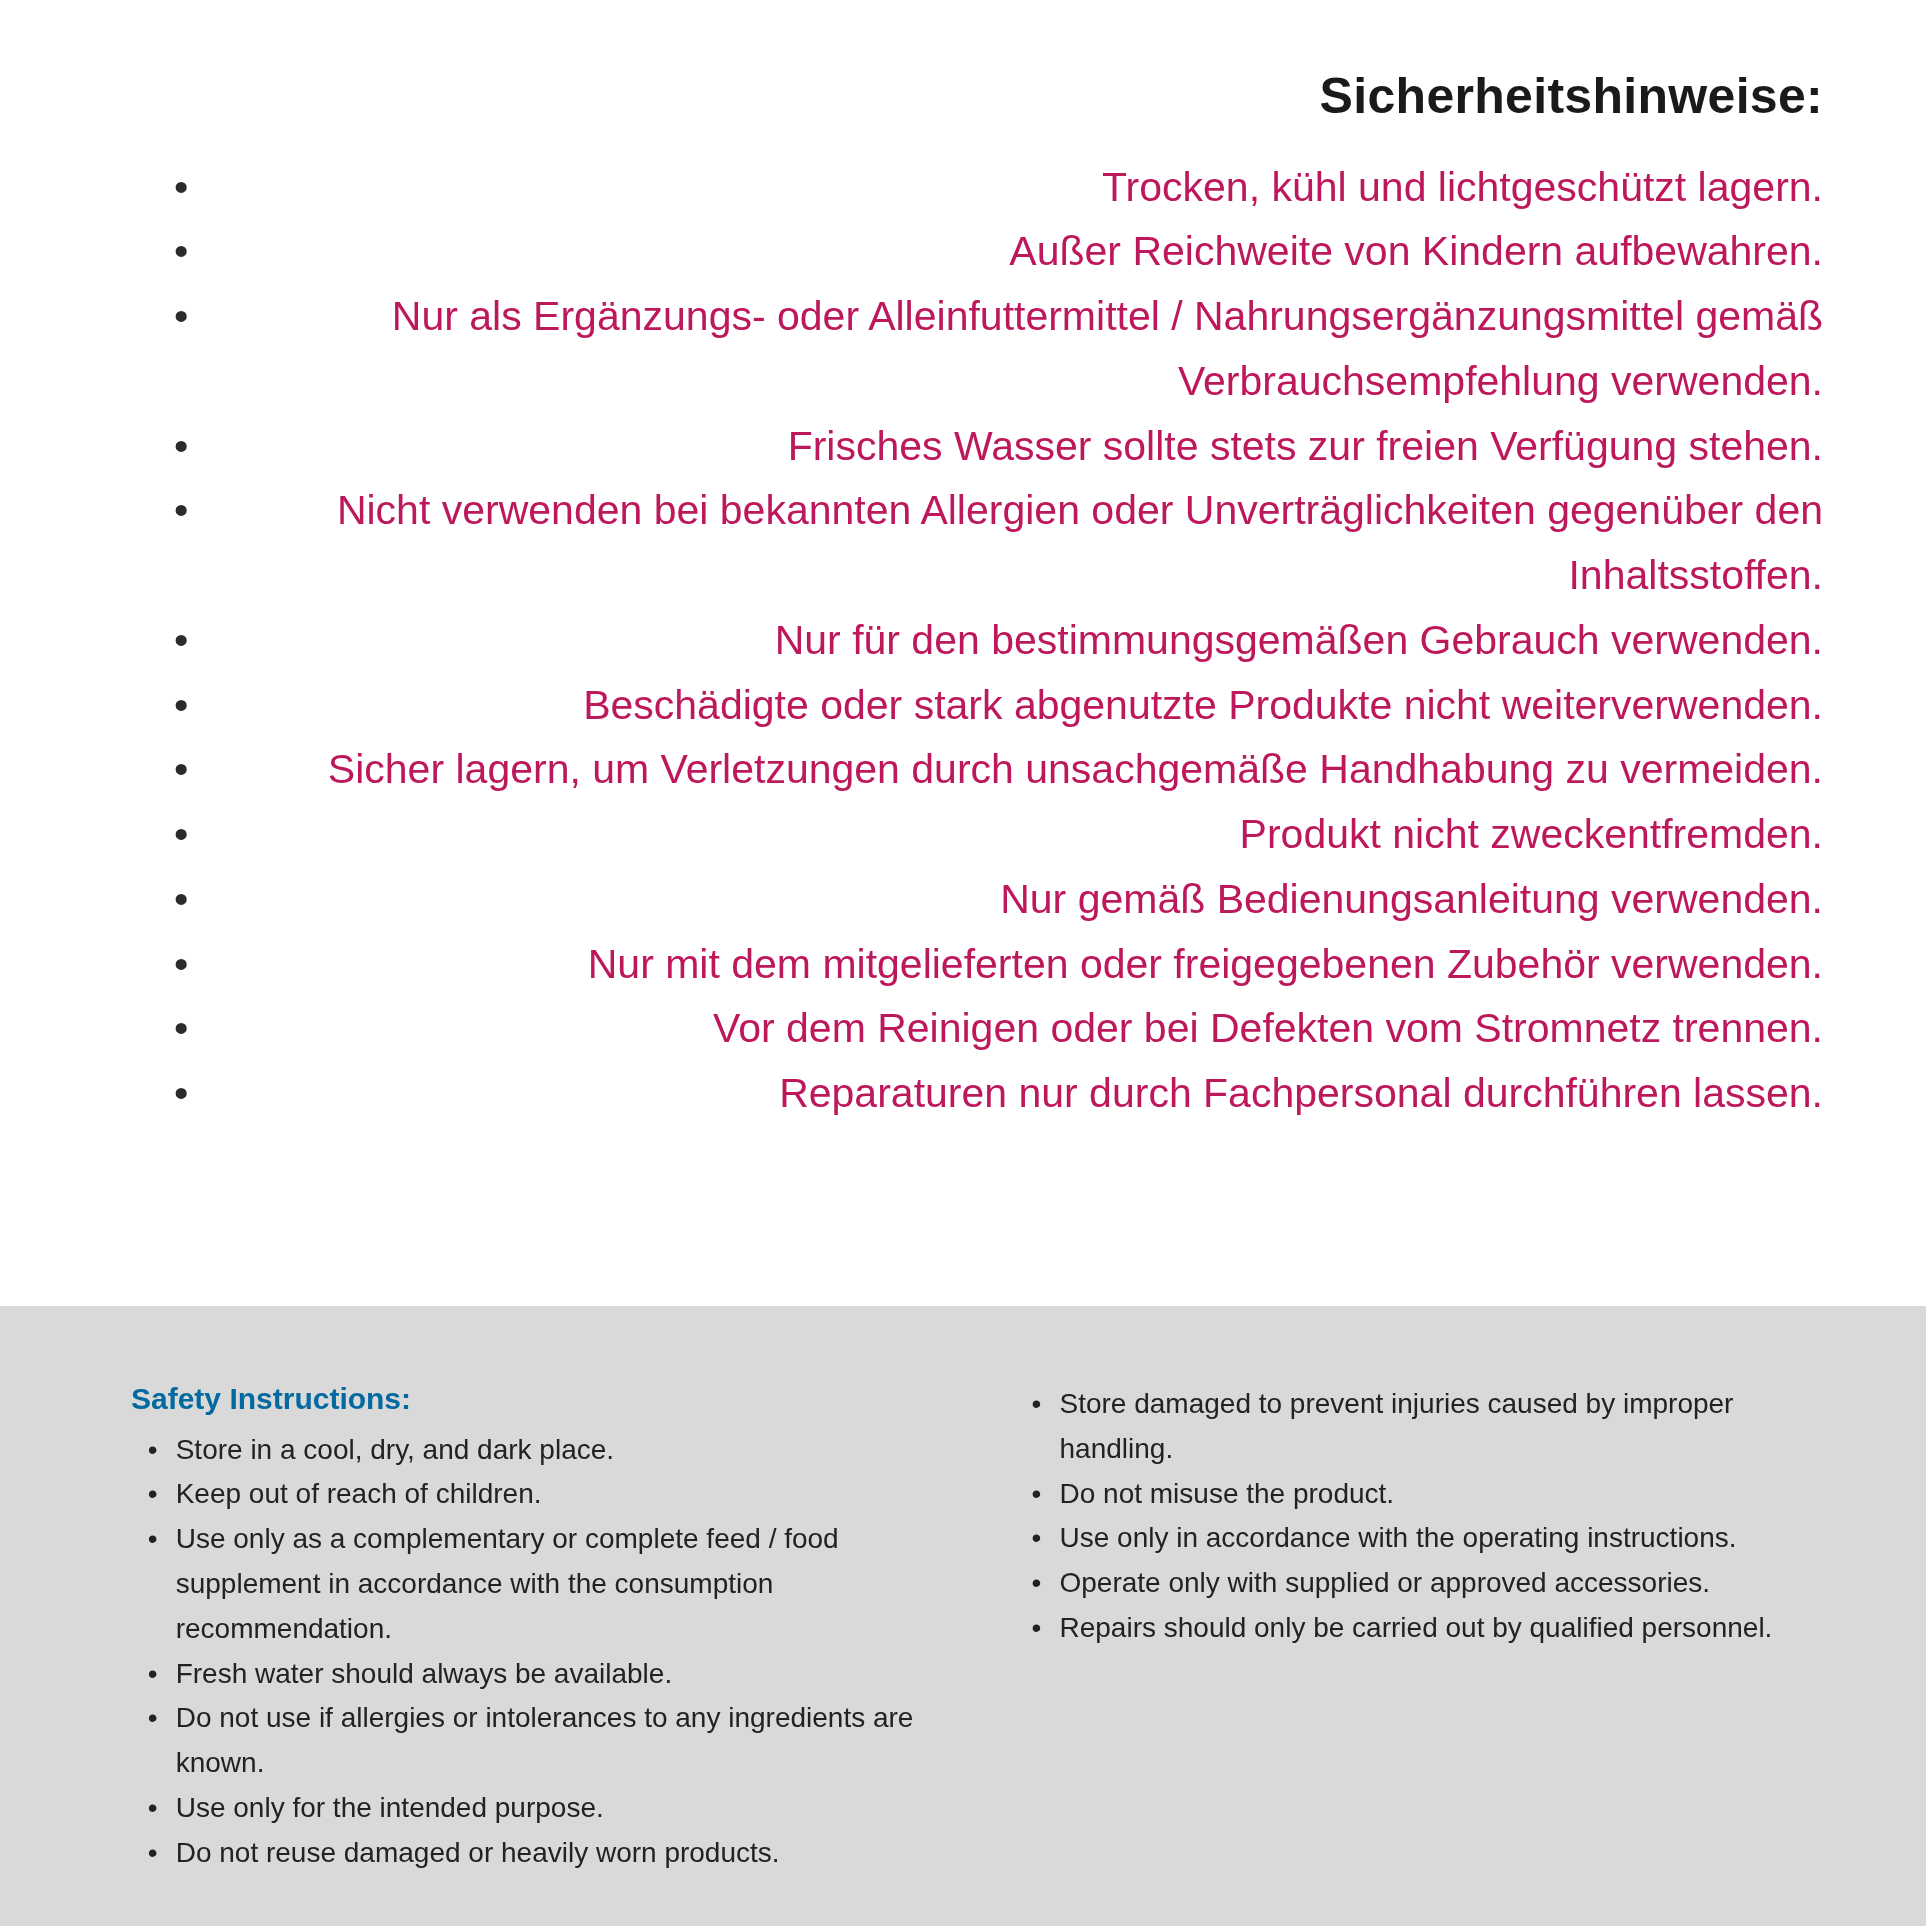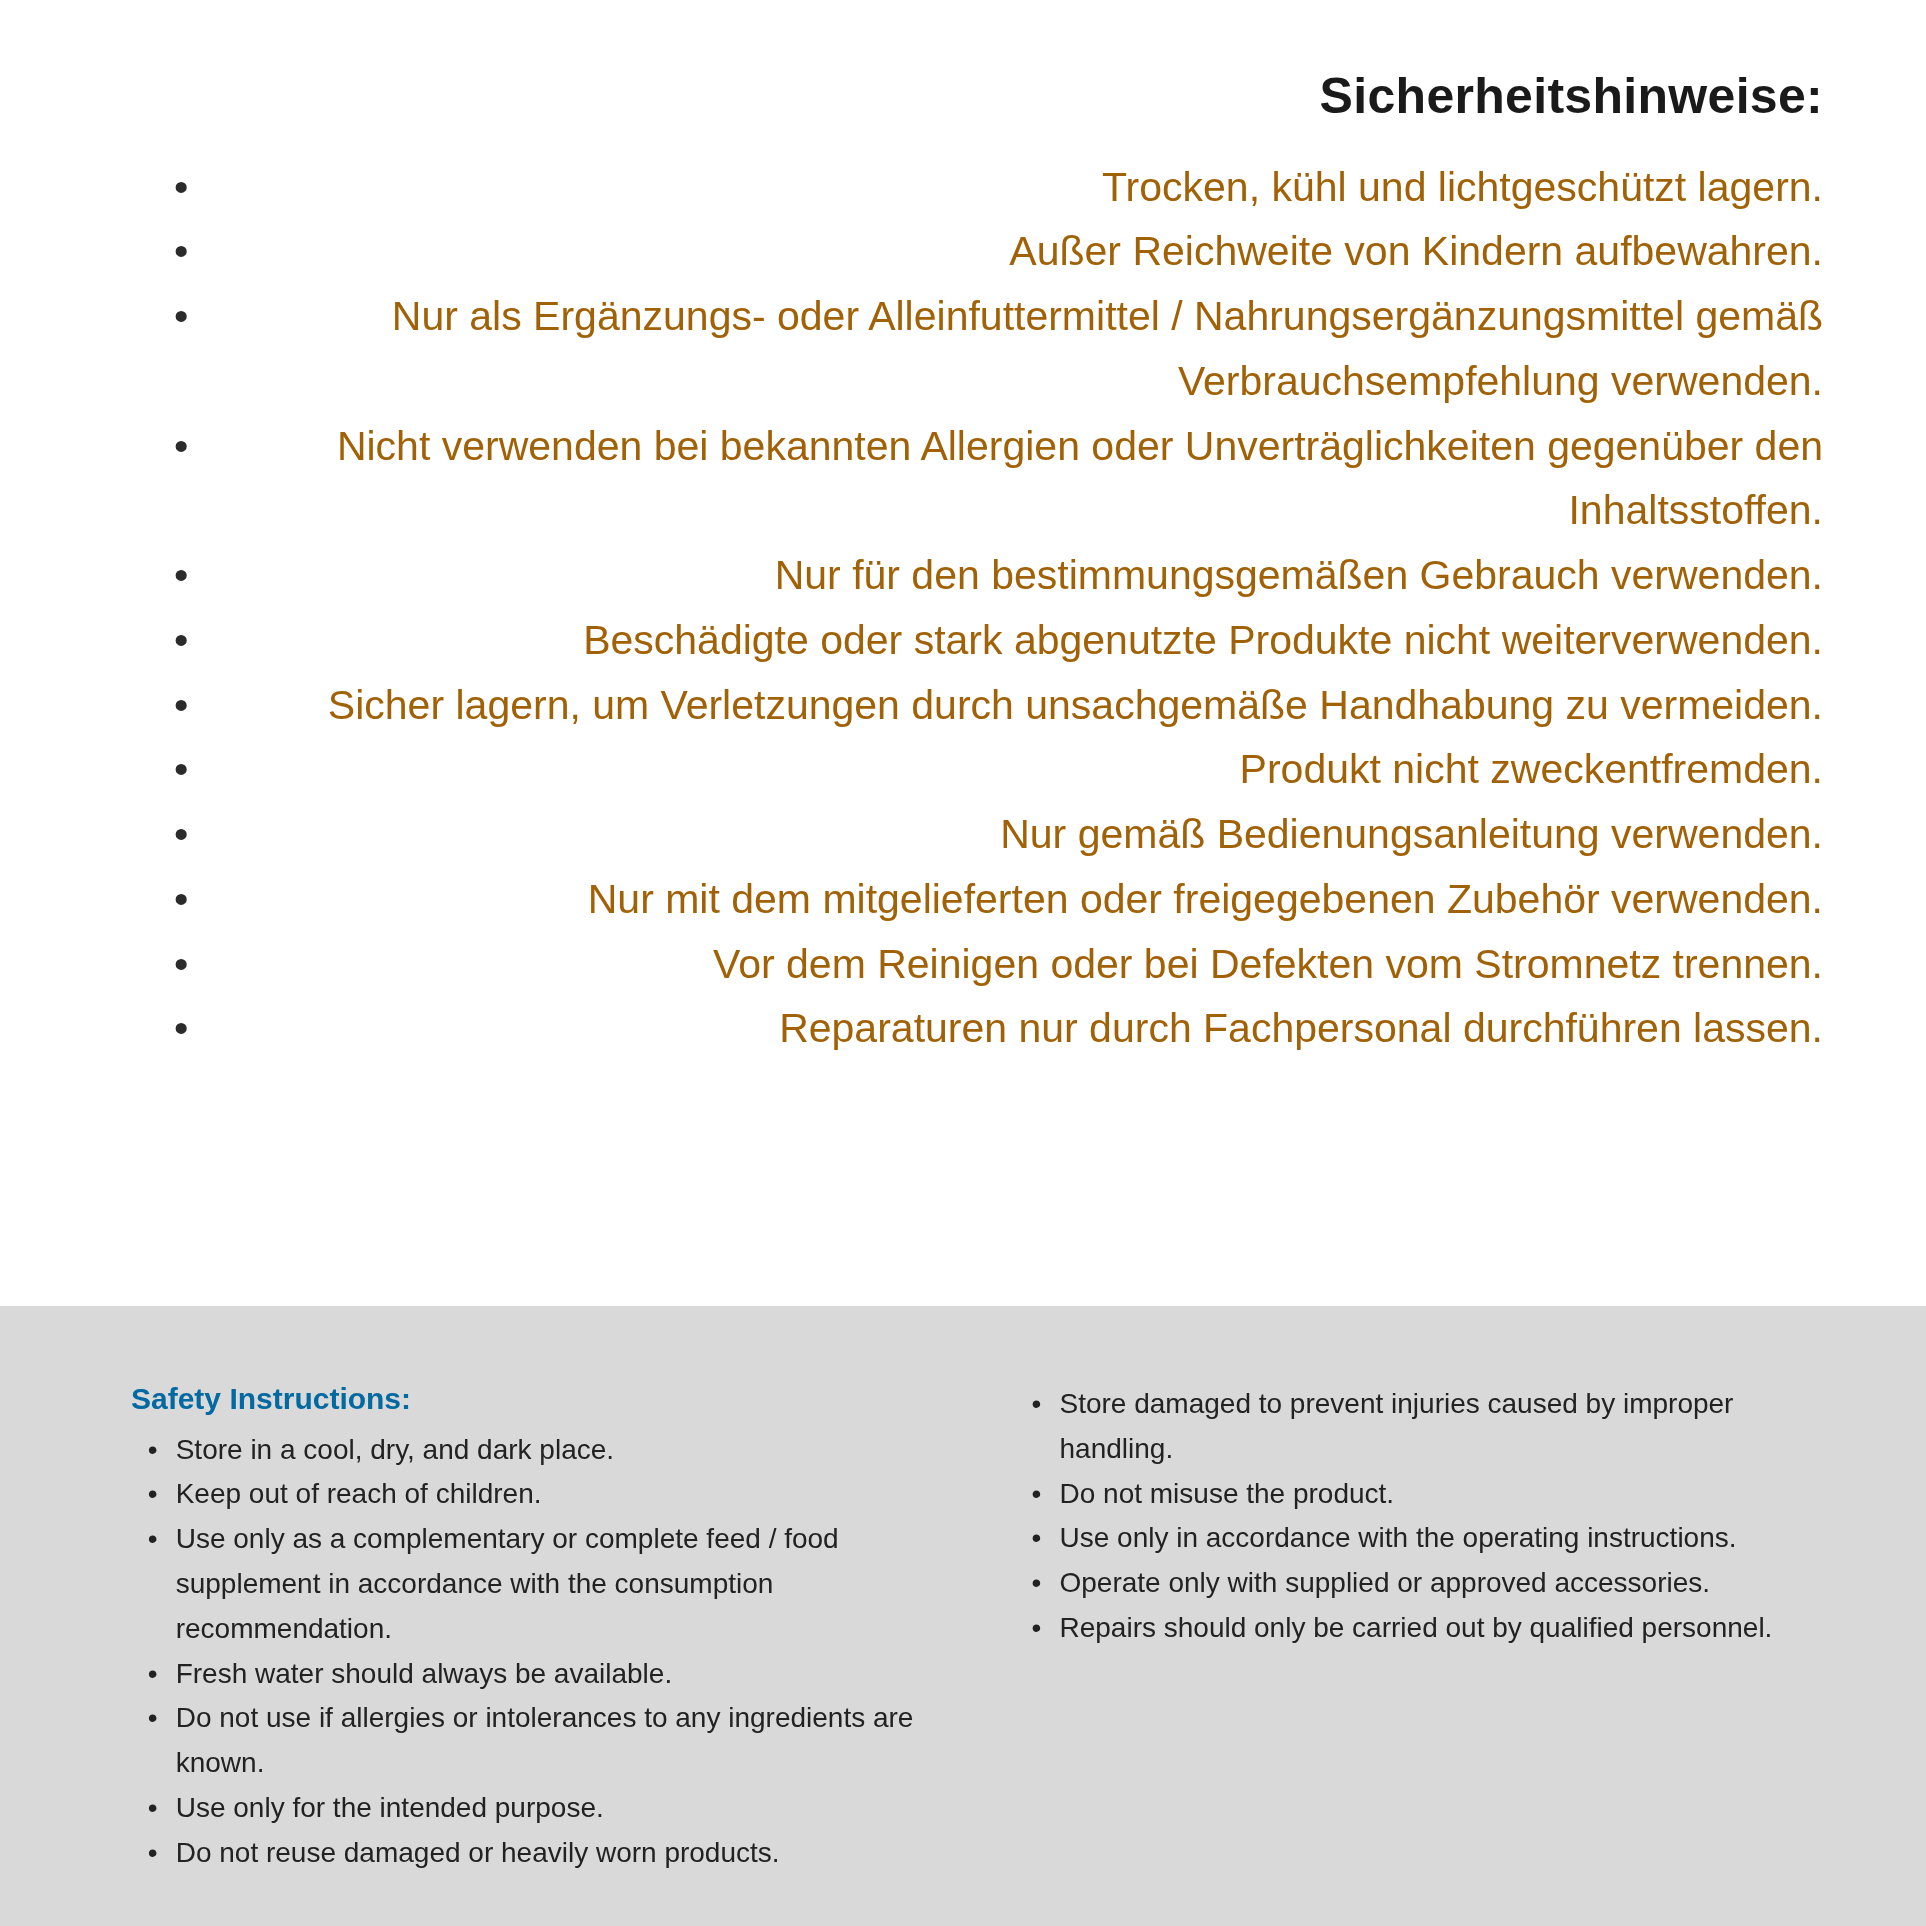--- a/index.html
+++ b/index.html
@@ -31,21 +31,21 @@
     color: #1a1a1a;
     letter-spacing: 0.3px;
   }
   .german-list {
     list-style: none;
     margin: 0 0 0 37px;
     padding: 0;
     max-width: 1682px;
     font-size: 41px;
     line-height: 1.58;
-    color: #a16207;
+    color: #be185d;
   }
   .german-list li {
     position: relative;
     padding-left: 37px;
   }
   .german-list li::before {
     content: "\2022";
     position: absolute;
     left: 0;
     color: #2b2b2b;
@@ -97,20 +97,21 @@
 <body>
 
 <div class="page">
 
   <section class="german-section">
     <h1 class="german-heading">Sicherheitshinweise:</h1>
     <ul class="german-list">
       <li>Trocken, kühl und lichtgeschützt lagern.</li>
       <li>Außer Reichweite von Kindern aufbewahren.</li>
       <li>Nur als Ergänzungs- oder Alleinfuttermittel / Nahrungsergänzungsmittel gemäß Verbrauchsempfehlung verwenden.</li>
+      <li>Frisches Wasser sollte stets zur freien Verfügung stehen.</li>
       <li>Nicht verwenden bei bekannten Allergien oder Unverträglichkeiten gegenüber den Inhaltsstoffen.</li>
       <li>Nur für den bestimmungsgemäßen Gebrauch verwenden.</li>
       <li>Beschädigte oder stark abgenutzte Produkte nicht weiterverwenden.</li>
       <li>Sicher lagern, um Verletzungen durch unsachgemäße Handhabung zu vermeiden.</li>
       <li>Produkt nicht zweckentfremden.</li>
       <li>Nur gemäß Bedienungsanleitung verwenden.</li>
       <li>Nur mit dem mitgelieferten oder freigegebenen Zubehör verwenden.</li>
       <li>Vor dem Reinigen oder bei Defekten vom Stromnetz trennen.</li>
       <li>Reparaturen nur durch Fachpersonal durchführen lassen.</li>
     </ul>

